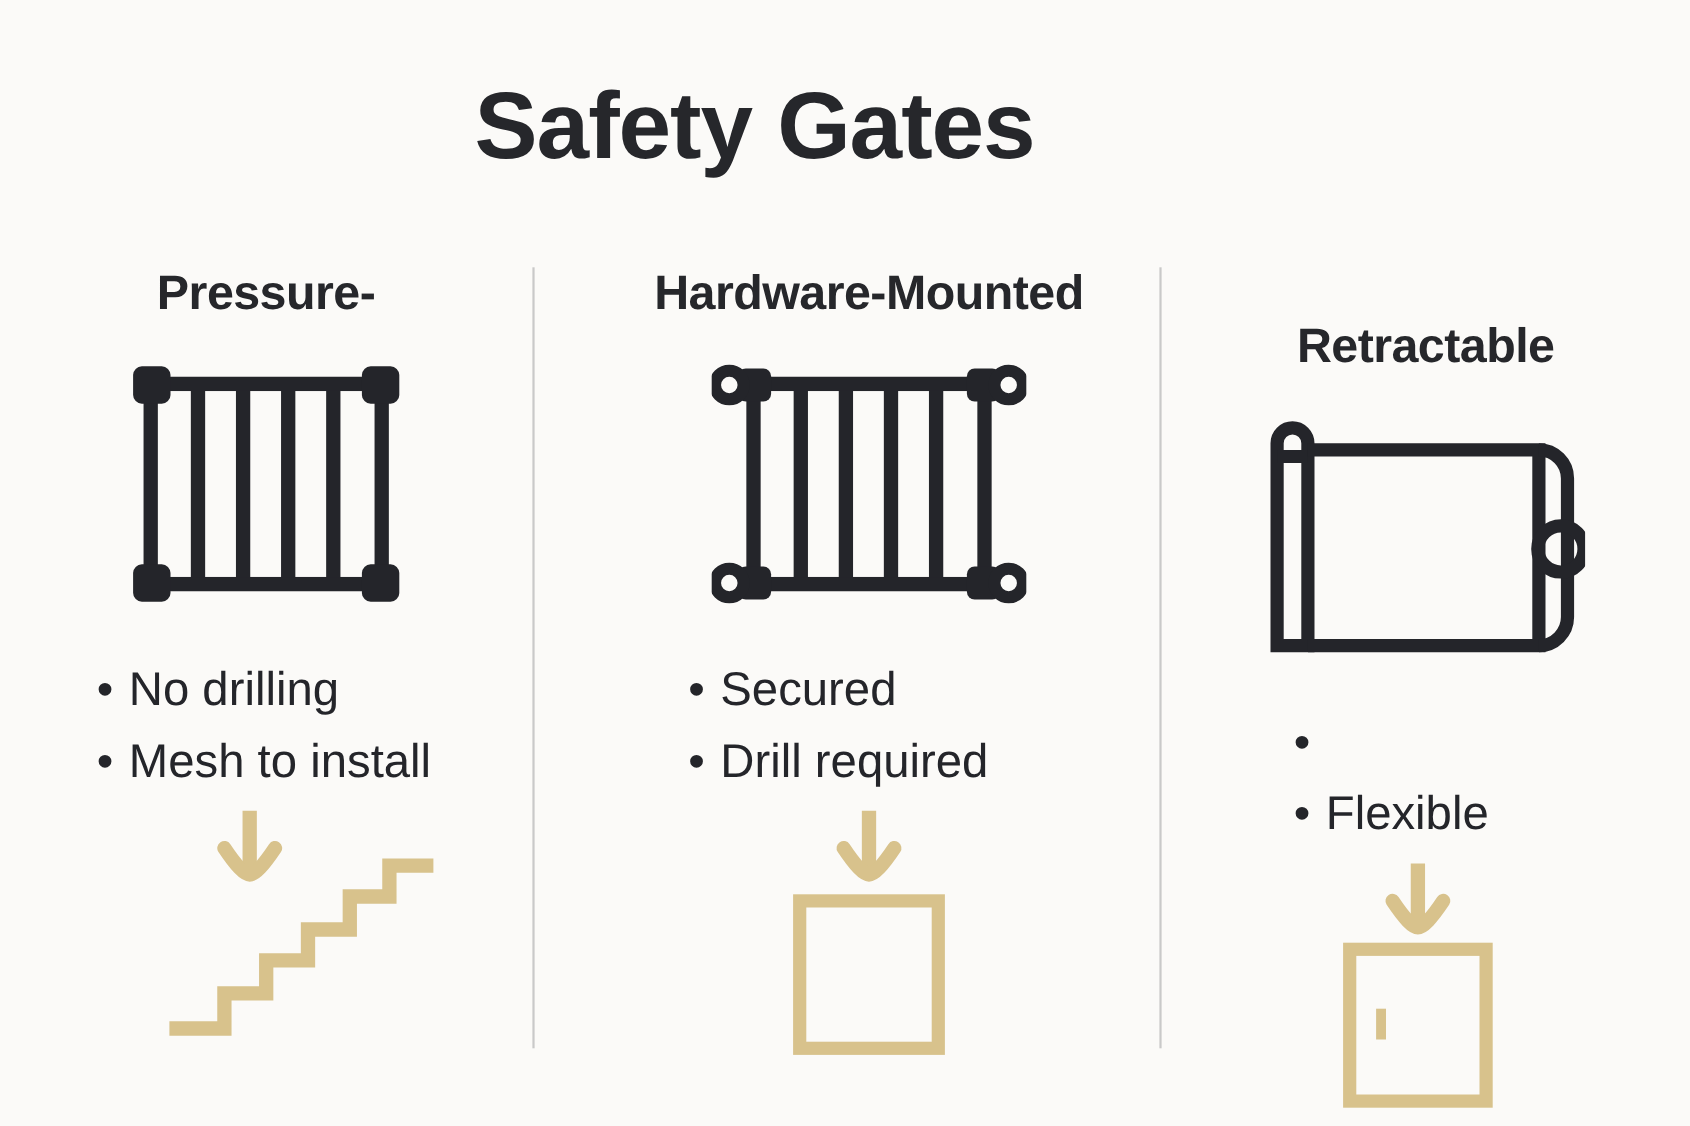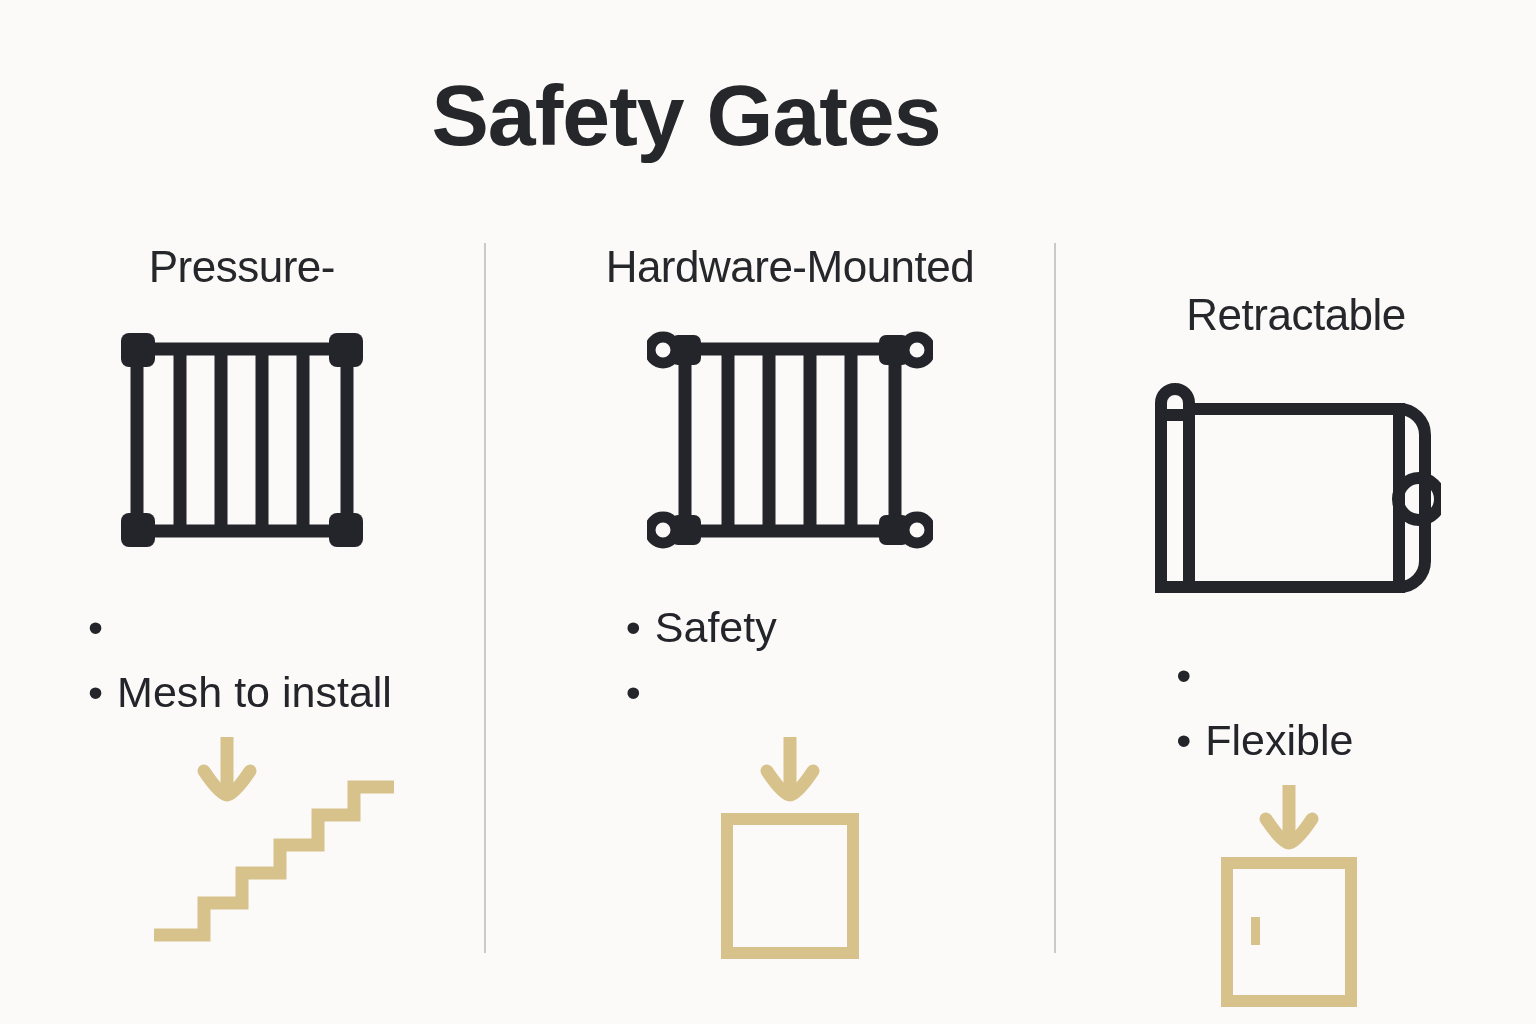--- a/index.html
+++ b/index.html
@@ -59,21 +59,21 @@
     border-left: 2px solid #c9c9c9;
     flex: 0 0 auto;
   }
   .col-heading {
     position: absolute;
     top: 8px;
     left: 0;
     width: 100%;
     text-align: center;
     font-size: 44px;
-    font-weight: normal;
+    font-weight: bold;
     color: #26272b;
     letter-spacing: -0.5px;
     line-height: 1.1;
     white-space: nowrap;
   }
   .gate-icon-wrap {
     position: absolute;
     top: 85px;
     left: 0;
     width: 100%;
@@ -145,20 +145,21 @@
             <rect x="212" y="4" width="34" height="34" rx="8"></rect>
             <rect x="4" y="184" width="34" height="34" rx="8"></rect>
             <rect x="212" y="184" width="34" height="34" rx="8"></rect>
           </g>
         </svg>
       </div>
 
       <div class="bullets align-1">
         <div class="bullet-row">
           <span class="bullet-dot">•</span>
+          <span>No drilling</span>
         </div>
         <div class="bullet-row">
           <span class="bullet-dot">•</span>
           <span>Mesh to install</span>
         </div>
       </div>
 
       <div class="bottom-icon-wrap offset-1">
         <svg width="260" height="226" viewBox="0 0 260 226">
           <g fill="none" stroke="#d8c28c" stroke-width="13" stroke-linecap="butt">
@@ -195,24 +196,25 @@
             <circle cx="270" cy="21" r="13"></circle>
             <circle cx="16" cy="201" r="13"></circle>
             <circle cx="270" cy="201" r="13"></circle>
           </g>
         </svg>
       </div>
 
       <div class="bullets align-2">
         <div class="bullet-row">
           <span class="bullet-dot">•</span>
-          <span>Safety</span>
-        </div>
-        <div class="bullet-row">
-          <span class="bullet-dot">•</span>
+          <span>Secured</span>
+        </div>
+        <div class="bullet-row">
+          <span class="bullet-dot">•</span>
+          <span>Drill required</span>
         </div>
       </div>
 
       <div class="bottom-icon-wrap">
         <svg width="170" height="226" viewBox="0 0 170 226">
           <g fill="none" stroke="#d8c28c" stroke-width="13" stroke-linecap="butt">
             <line x1="85" y1="2" x2="85" y2="54"></line>
             <path d="M 62 36 Q 78 60 85 60 Q 92 60 108 36" stroke-linecap="round"></path>
           </g>
           <rect x="22" y="84" width="126" height="134" fill="none" stroke="#d8c28c" stroke-width="12"></rect>

